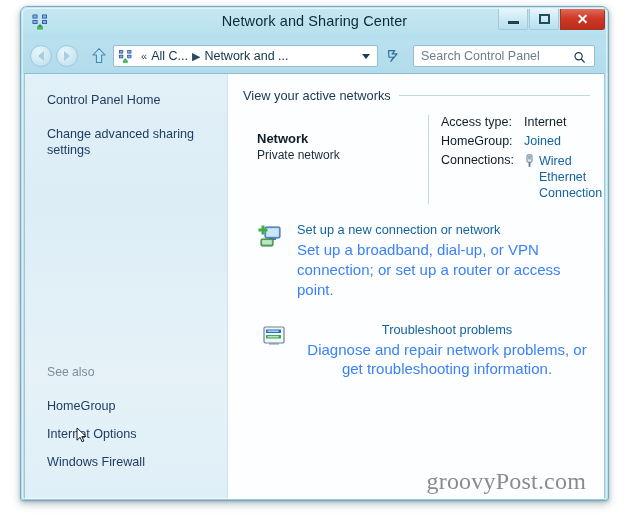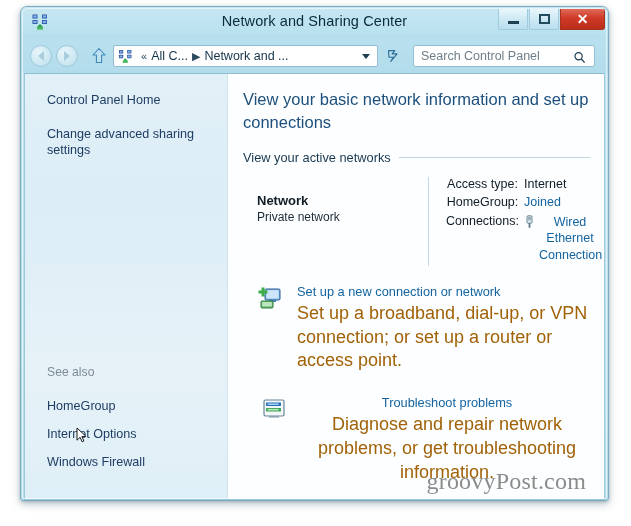--- a/index.html
+++ b/index.html
@@ -353,21 +353,20 @@
   #net-divider {
     width: 1px;
     background: #c5d7e2;
     margin: 0 0 0 0;
     align-self: stretch;
   }
   #net-right {
     padding-left: 12px;
     font-size: 12.5px;
     color: #101d26;
-    text-align: center;
   }
   .net-row {
     display: flex;
     align-items: flex-start;
     margin-bottom: 3px;
     line-height: 1.26;
   }
   .net-label {
     width: 83px;
     flex: 0 0 auto;
@@ -403,22 +402,22 @@
     box-sizing: content-box;
   }
   .task-body { padding-left: 6px; }
   .task-title {
     font-size: 12.8px;
     color: #1464a0;
     margin-bottom: 3px;
     cursor: default;
   }
   .task-desc {
-    font-size: 18px;
-    color: #a16207;
+    font-size: 15px;
+    color: #3b82f6;
     line-height: 1.32;
     width: 300px;
   }
 
   #watermark {
     position: absolute;
     right: 18px;
     bottom: 18px;
     font-family: "Liberation Serif", serif;
     font-size: 24px;
@@ -542,21 +541,20 @@
           <div id="see-also-label">See also</div>
           <span class="seealso-link">HomeGroup</span>
           <span class="seealso-link">Internet Options</span>
           <span class="seealso-link">Windows Firewall</span>
         </div>
       </div>
 
       <div id="content">
         <div id="content-inner">
 
-          <h1 id="page-heading">View your basic network information and set up connections</h1>
 
           <div class="section-head">
             <span>View your active networks</span>
             <span class="rule"></span>
           </div>
 
           <div id="active-networks">
             <div id="net-left">
               <div id="net-name">Network</div>
               <div id="net-type">Private network</div>

